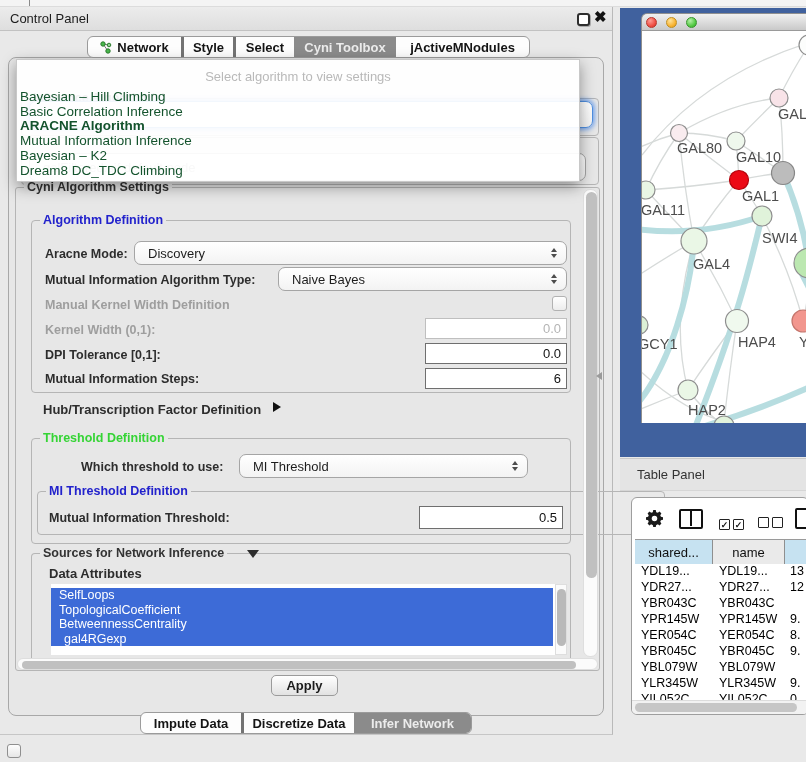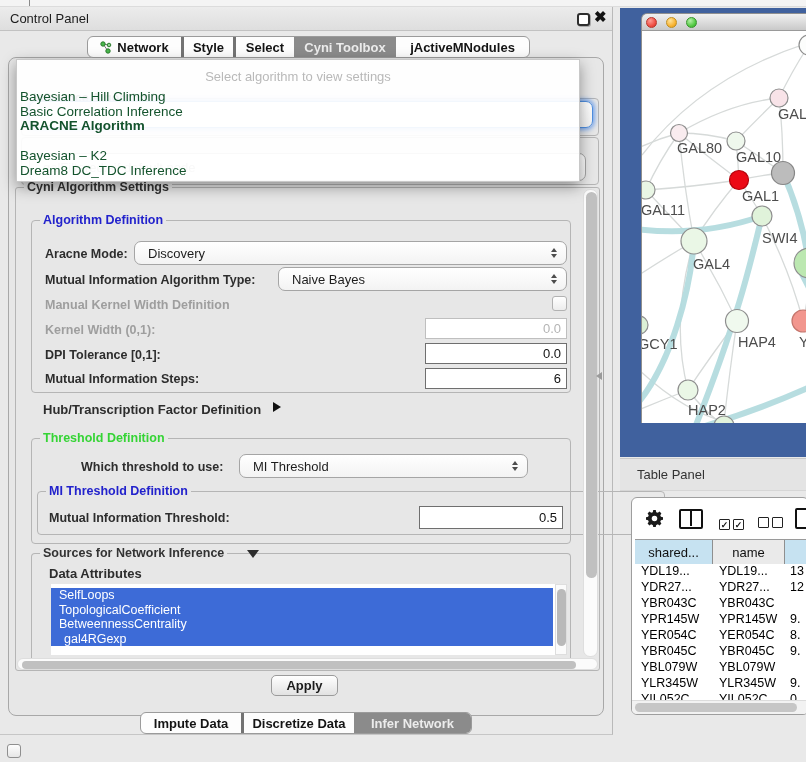--- a/index.html
+++ b/index.html
@@ -251,22 +251,23 @@
       <div class="tab sel" style="width:117px;">
           <span>Infer Network</span>
         </div>
     </div>
 
     <div id="alg-popup" class="abs">
       <div id="alg-popup-header">Select algorithm to view settings</div>
       <div class="popitem" style="top:29px;">Bayesian – Hill Climbing</div>
       <div class="popitem" style="top:43.7px;">Basic Correlation Inference</div>
       <div class="popitem bold" style="top:58.4px;">ARACNE Algorithm</div>
+      <div class="popitem" style="top:73.1px;">Mutual Information Inference</div>
       <div class="popitem" style="top:87.8px;">Bayesian – K2</div>
-      <div class="popitem" style="top:102.5px;">Dream8 DC_TDC Inference</div>
+      <div class="popitem" style="top:102.5px;">Dream8 DC_TDC Climbing</div>
     </div>
   </div>
 
   <div id="divider-arrow" class="abs"></div>
 
   <div id="desktop" class="abs"></div>
 
   <div id="net-window" class="abs">
     <div id="net-titlebar" class="abs">
       <div class="light" style="left:4px;background:radial-gradient(circle at 35% 30%,#ff9d95,#ee4b40 65%,#c33a2e);border:0.5px solid #b8352a;"></div>

